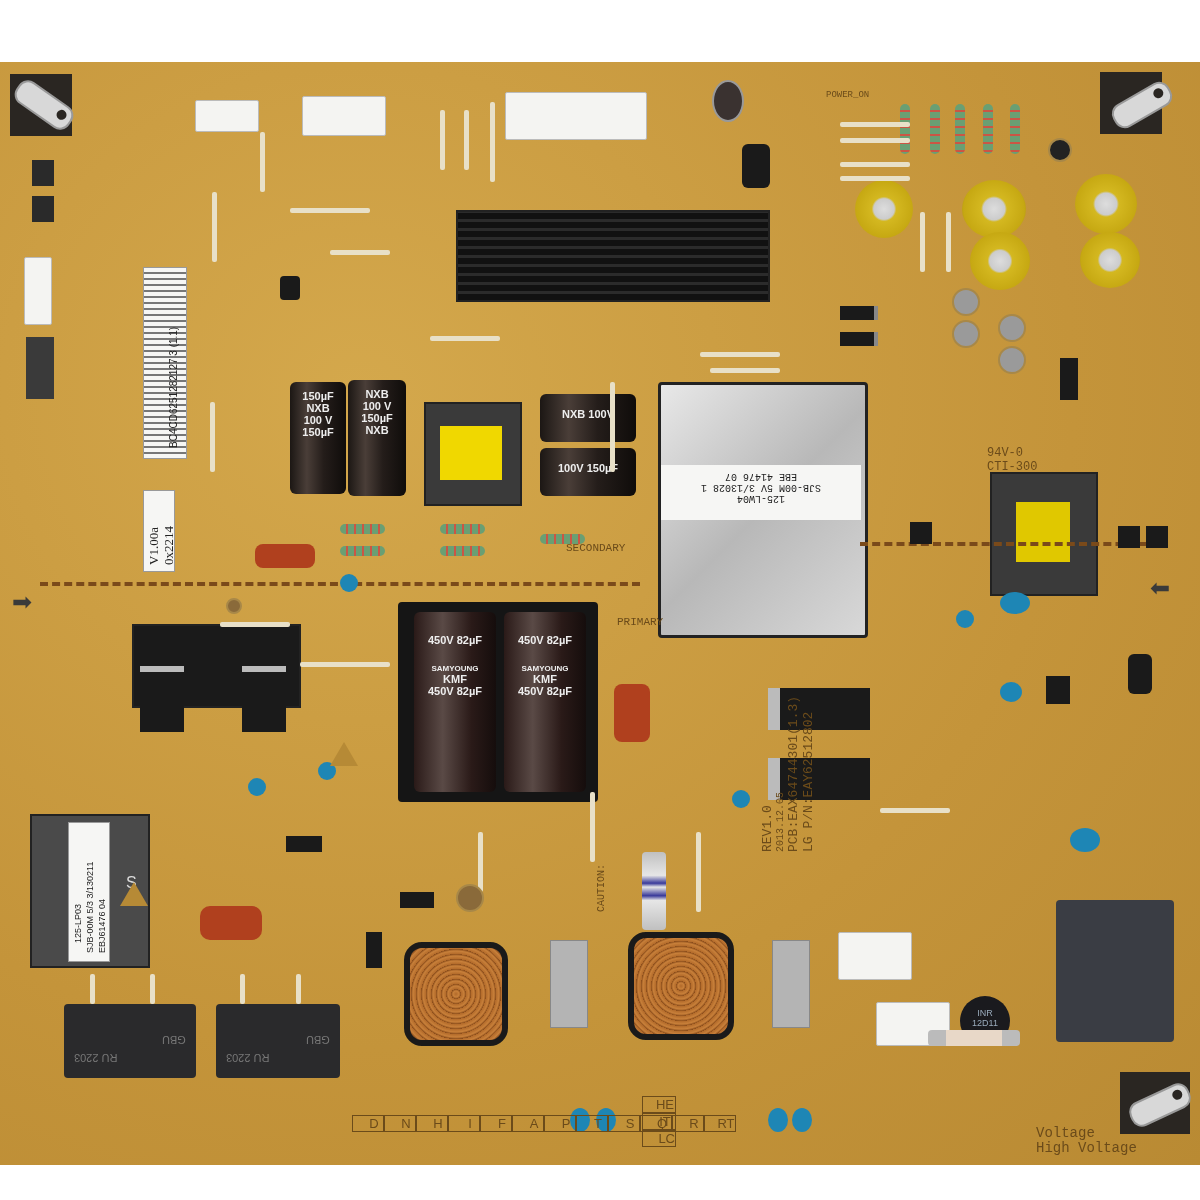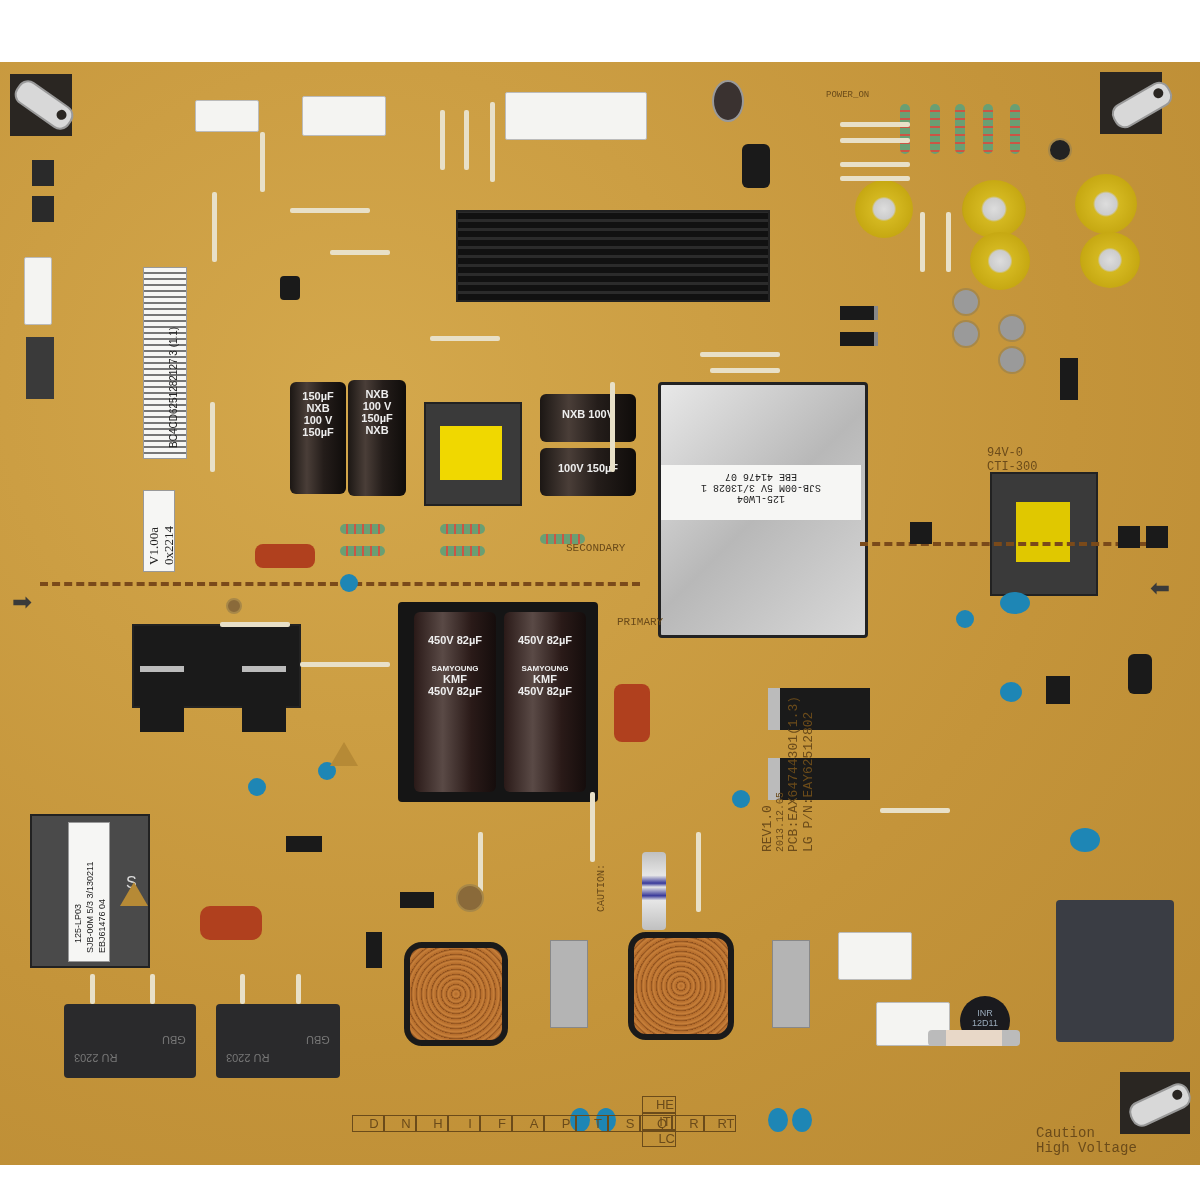--- a/index.html
+++ b/index.html
@@ -223,21 +223,21 @@
   <div class="silk" style="left:596px;top:850px;transform:rotate(-90deg);transform-origin:left top;font-size:10px;">CAUTION:</div>
 
   <div class="silk" style="left:826px;top:28px;font-size:9px;">POWER_ON</div>
 
   <div class="silk" style="left:955px;top:384px;font-size:12px;line-height:14px;margin-left:32px;">
     <div>94V-0</div>
     <div>CTI-300</div>
   </div>
 
   <div class="silk" style="left:1036px;top:1064px;font-size:14px;line-height:15px;">
-    <div>Caution</div>
+    <div>Voltage</div>
     <div>High Voltage</div>
   </div>
 
   <div class="tri" style="left:330px;top:680px;border-bottom:24px solid #b68a36;"></div>
   <div class="tri" style="left:120px;top:820px;border-bottom:24px solid #b68a36;"></div>
 
   <div class="abs" style="left:352px;top:1052px;">
     <span class="cell">D</span><span class="cell">N</span><span class="cell">H</span><span class="cell">I</span><span class="cell">F</span><span class="cell">A</span><span class="cell">P</span><span class="cell">T</span><span class="cell">S</span><span class="cell">Q</span><span class="cell">R</span><span class="cell">RT</span>
   </div>
   <div class="abs" style="left:642px;top:1034px;">

